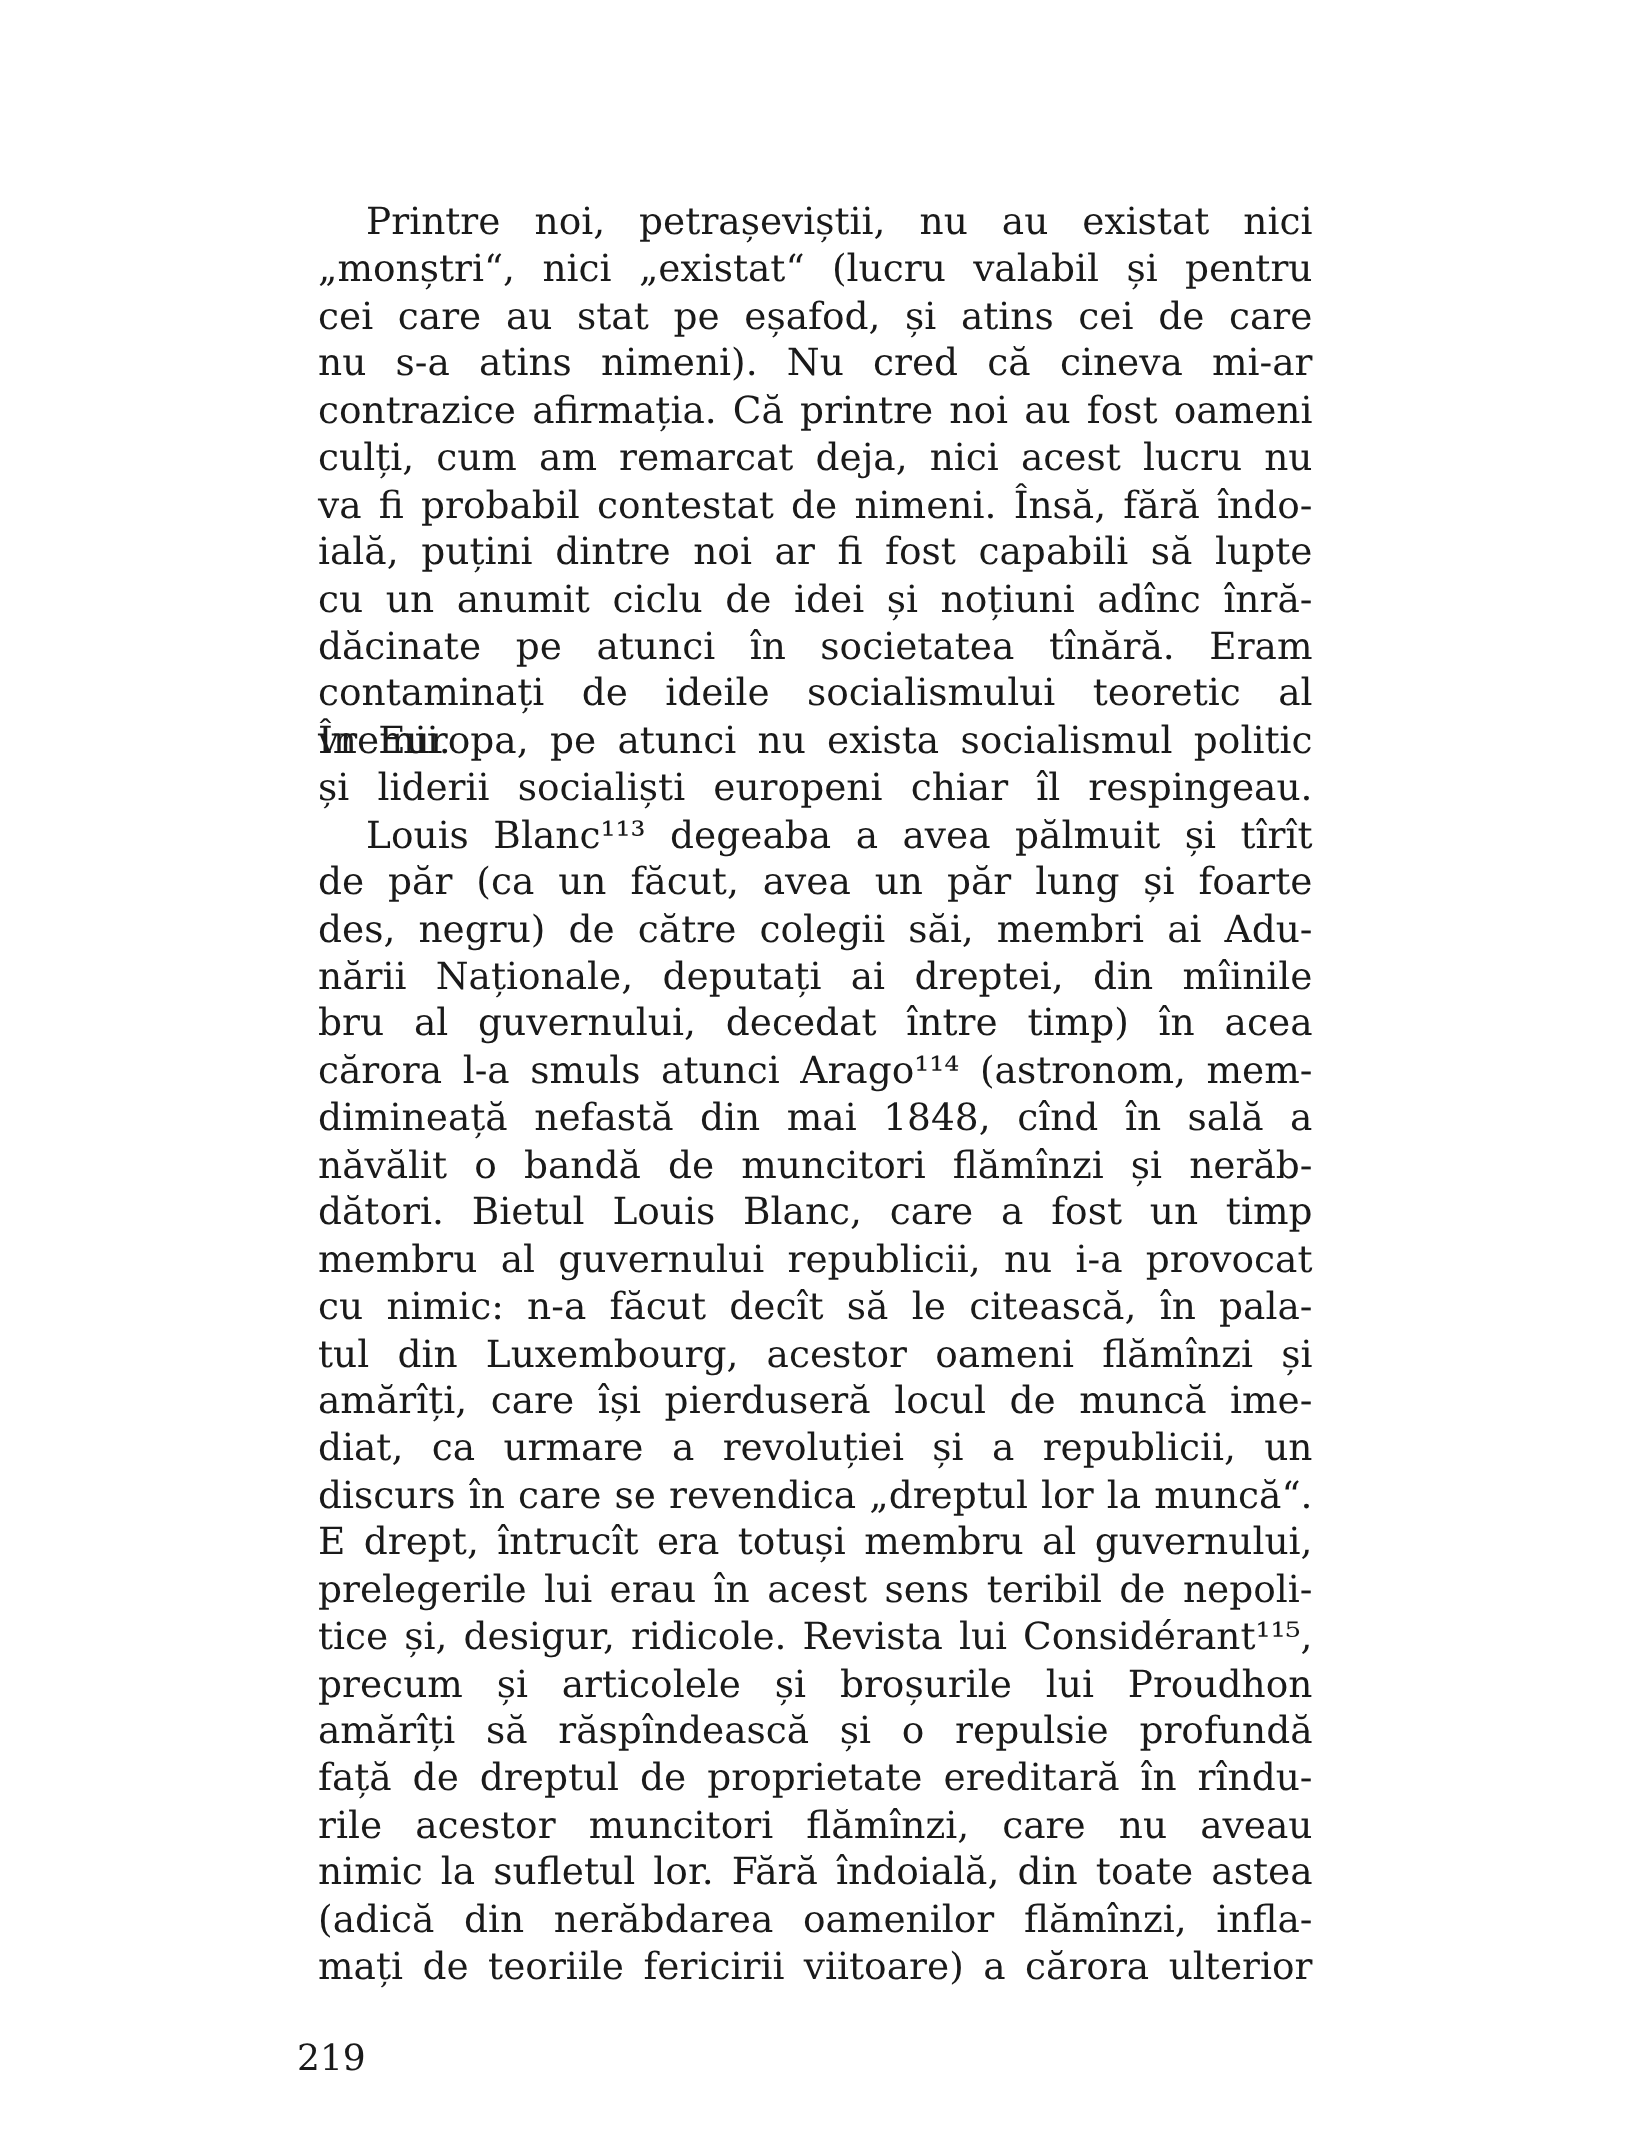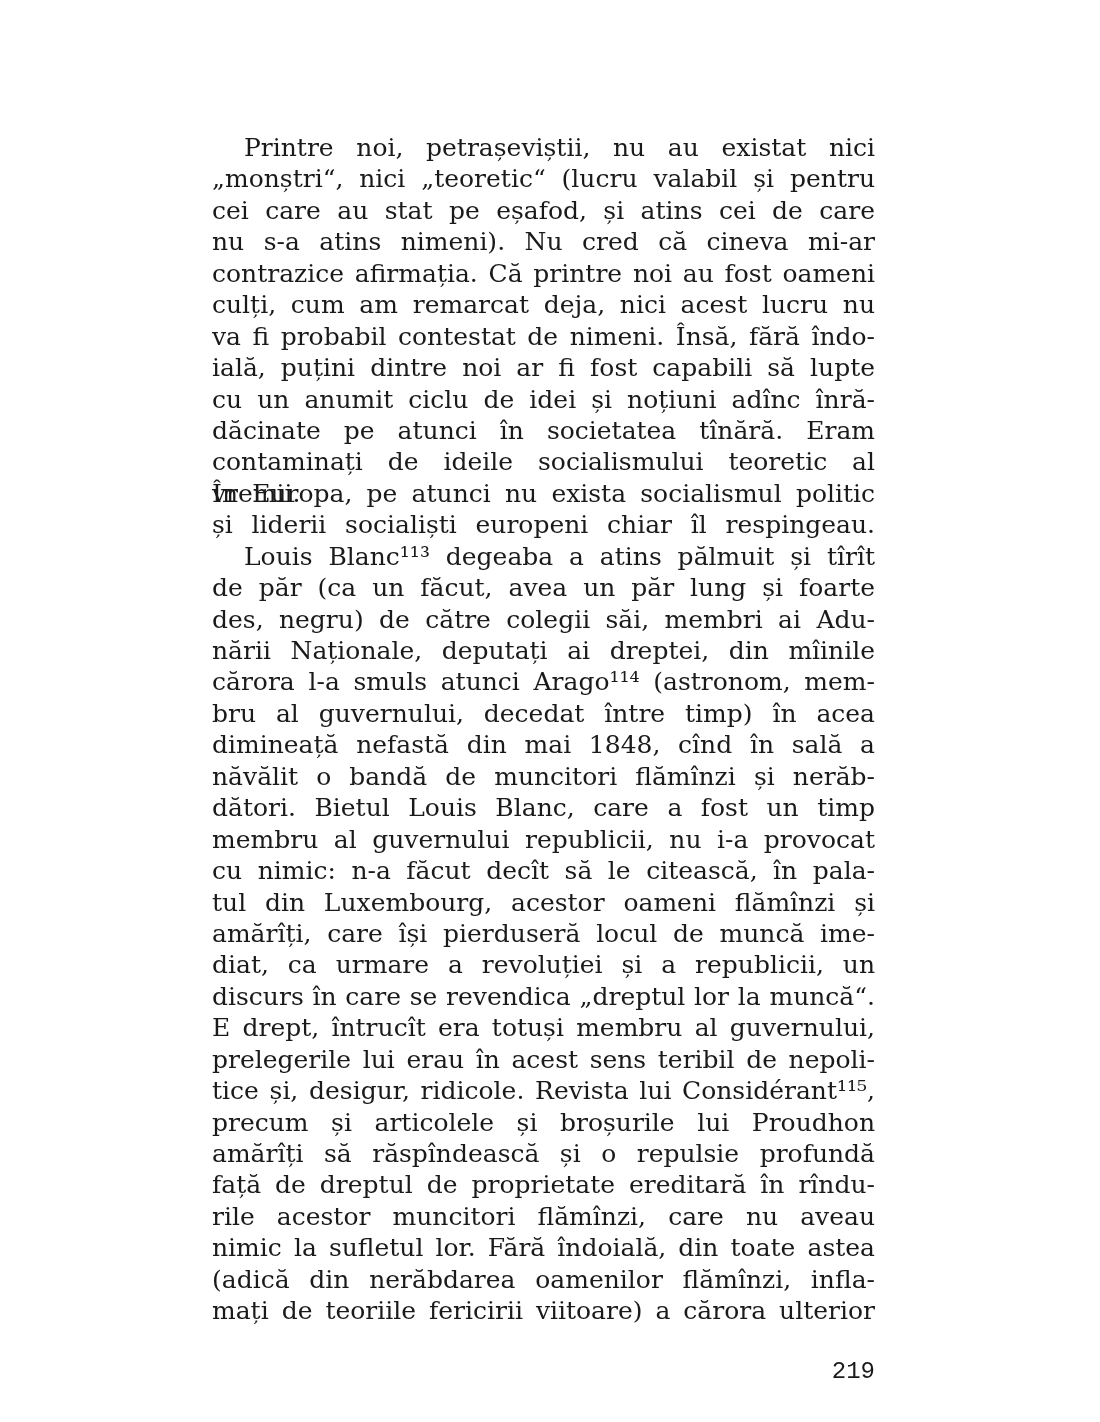--- a/index.html
+++ b/index.html
@@ -34,56 +34,54 @@
     text-align: justify;
     text-align-last: justify;
     overflow: visible;
   }
   .line.indent {
     text-indent: 32px;
   }
   .page-number {
     position: absolute;
     top: 1314px;
-    left: 212px;
+    left: 198px;
     width: 663px;
-    text-align: right;
     font-size: 24px;
     line-height: 28px;
     color: #1a1a1a;
-    font-family: Liberation Mono, monospace;
   }
 </style>
 </head>
 <body>
 
 <div class="page">
   <div class="text-block" id="text-block">
       <div class="paragraph">
         <div class="line indent">Printre noi, petrașeviștii, nu au existat nici</div>
-        <div class="line">„monștri“, nici „teoretic“ (lucru valabil și pentru</div>
+        <div class="line">„monștri“, nici „existat“ (lucru valabil și pentru</div>
         <div class="line">cei care au stat pe eșafod, și atins cei de care</div>
         <div class="line">nu s-a atins nimeni). Nu cred că cineva mi-ar</div>
         <div class="line">contrazice afirmația. Că printre noi au fost oameni</div>
         <div class="line">culți, cum am remarcat deja, nici acest lucru nu</div>
         <div class="line">va fi probabil contestat de nimeni. Însă, fără îndo-</div>
         <div class="line">ială, puțini dintre noi ar fi fost capabili să lupte</div>
         <div class="line">cu un anumit ciclu de idei și noțiuni adînc înră-</div>
         <div class="line">dăcinate pe atunci în societatea tînără. Eram</div>
         <div class="line">contaminați de ideile socialismului teoretic al vremii.</div>
         <div class="line">În Europa, pe atunci nu exista socialismul politic</div>
         <div class="line">și liderii socialiști europeni chiar îl respingeau.</div>
       </div>
       <div class="paragraph">
-        <div class="line indent">Louis Blanc¹¹³ degeaba a atins pălmuit și tîrît</div>
+        <div class="line indent">Louis Blanc¹¹³ degeaba a avea pălmuit și tîrît</div>
         <div class="line">de păr (ca un făcut, avea un păr lung și foarte</div>
         <div class="line">des, negru) de către colegii săi, membri ai Adu-</div>
         <div class="line">nării Naționale, deputați ai dreptei, din mîinile</div>
+        <div class="line">bru al guvernului, decedat între timp) în acea</div>
         <div class="line">cărora l-a smuls atunci Arago¹¹⁴ (astronom, mem-</div>
-        <div class="line">bru al guvernului, decedat între timp) în acea</div>
         <div class="line">dimineață nefastă din mai 1848, cînd în sală a</div>
         <div class="line">năvălit o bandă de muncitori flămînzi și nerăb-</div>
         <div class="line">dători. Bietul Louis Blanc, care a fost un timp</div>
         <div class="line">membru al guvernului republicii, nu i-a provocat</div>
         <div class="line">cu nimic: n-a făcut decît să le citească, în pala-</div>
         <div class="line">tul din Luxembourg, acestor oameni flămînzi și</div>
         <div class="line">amărîți, care își pierduseră locul de muncă ime-</div>
         <div class="line">diat, ca urmare a revoluției și a republicii, un</div>
         <div class="line">discurs în care se revendica „dreptul lor la muncă“.</div>
         <div class="line">E drept, întrucît era totuși membru al guvernului,</div>

